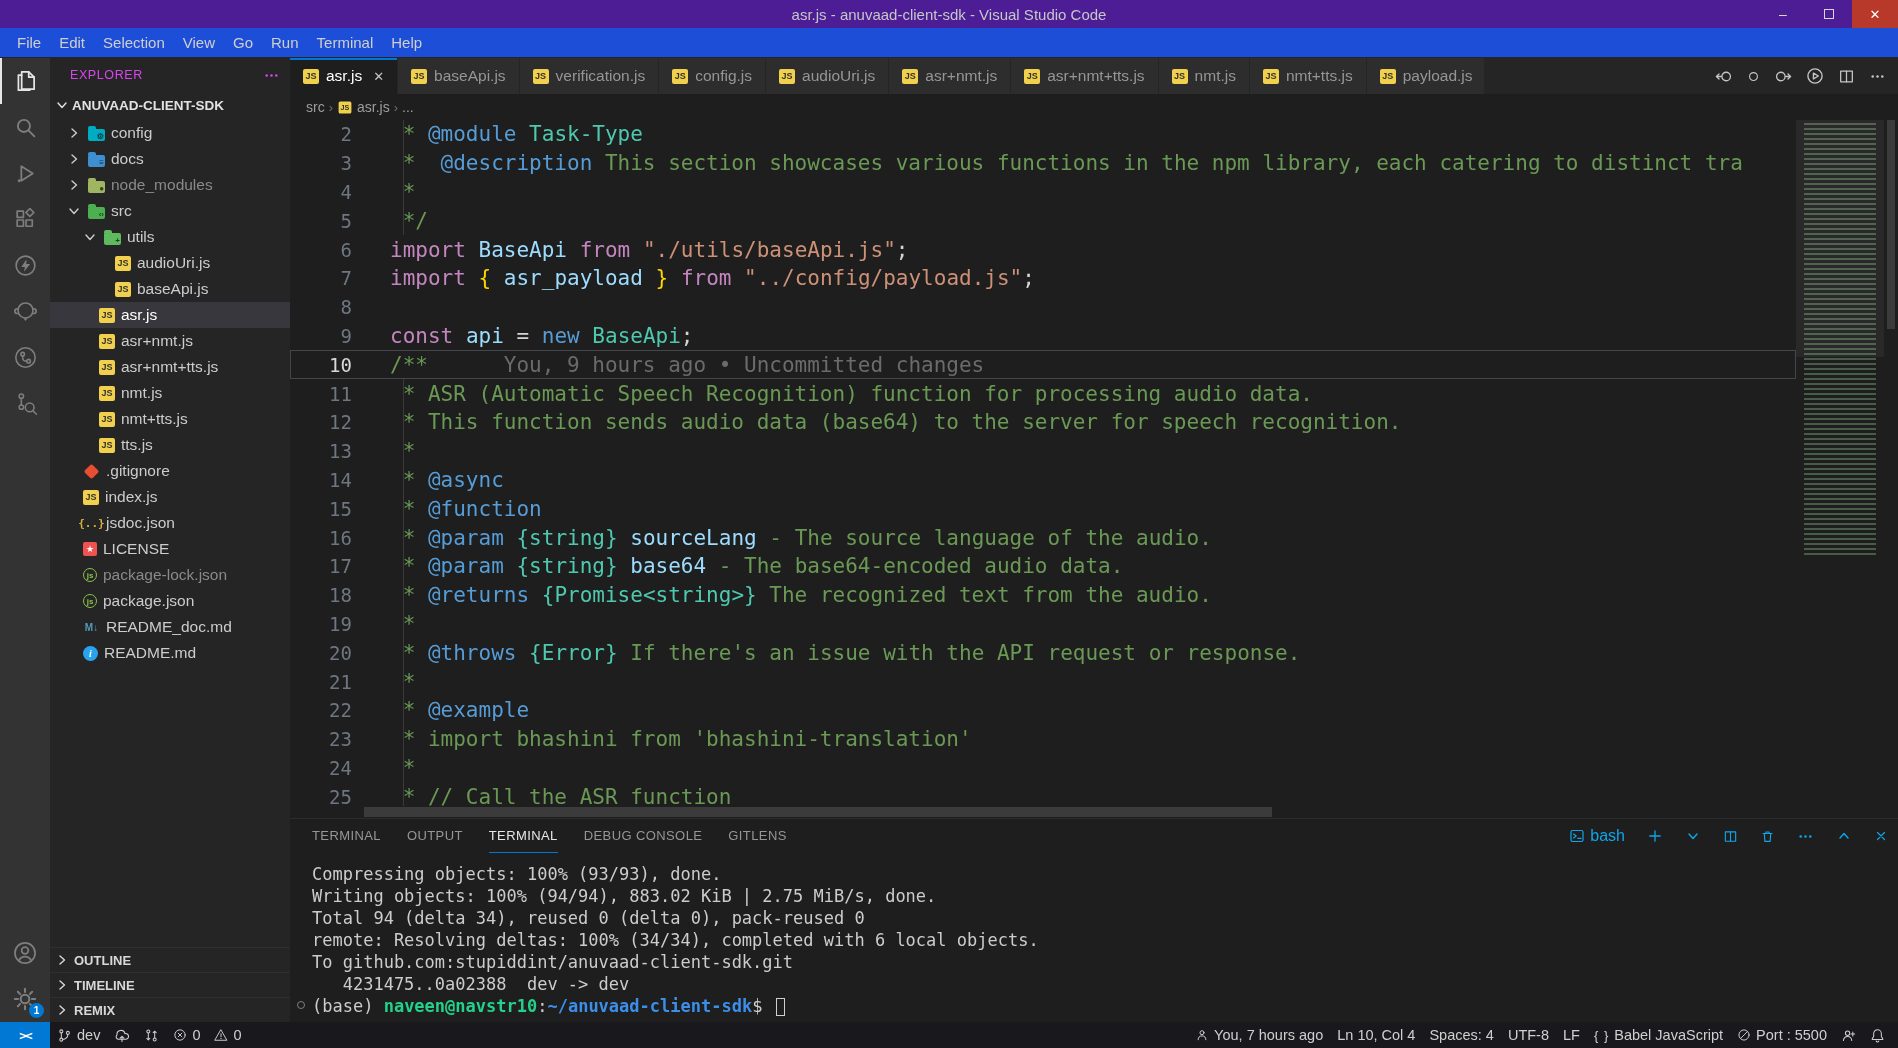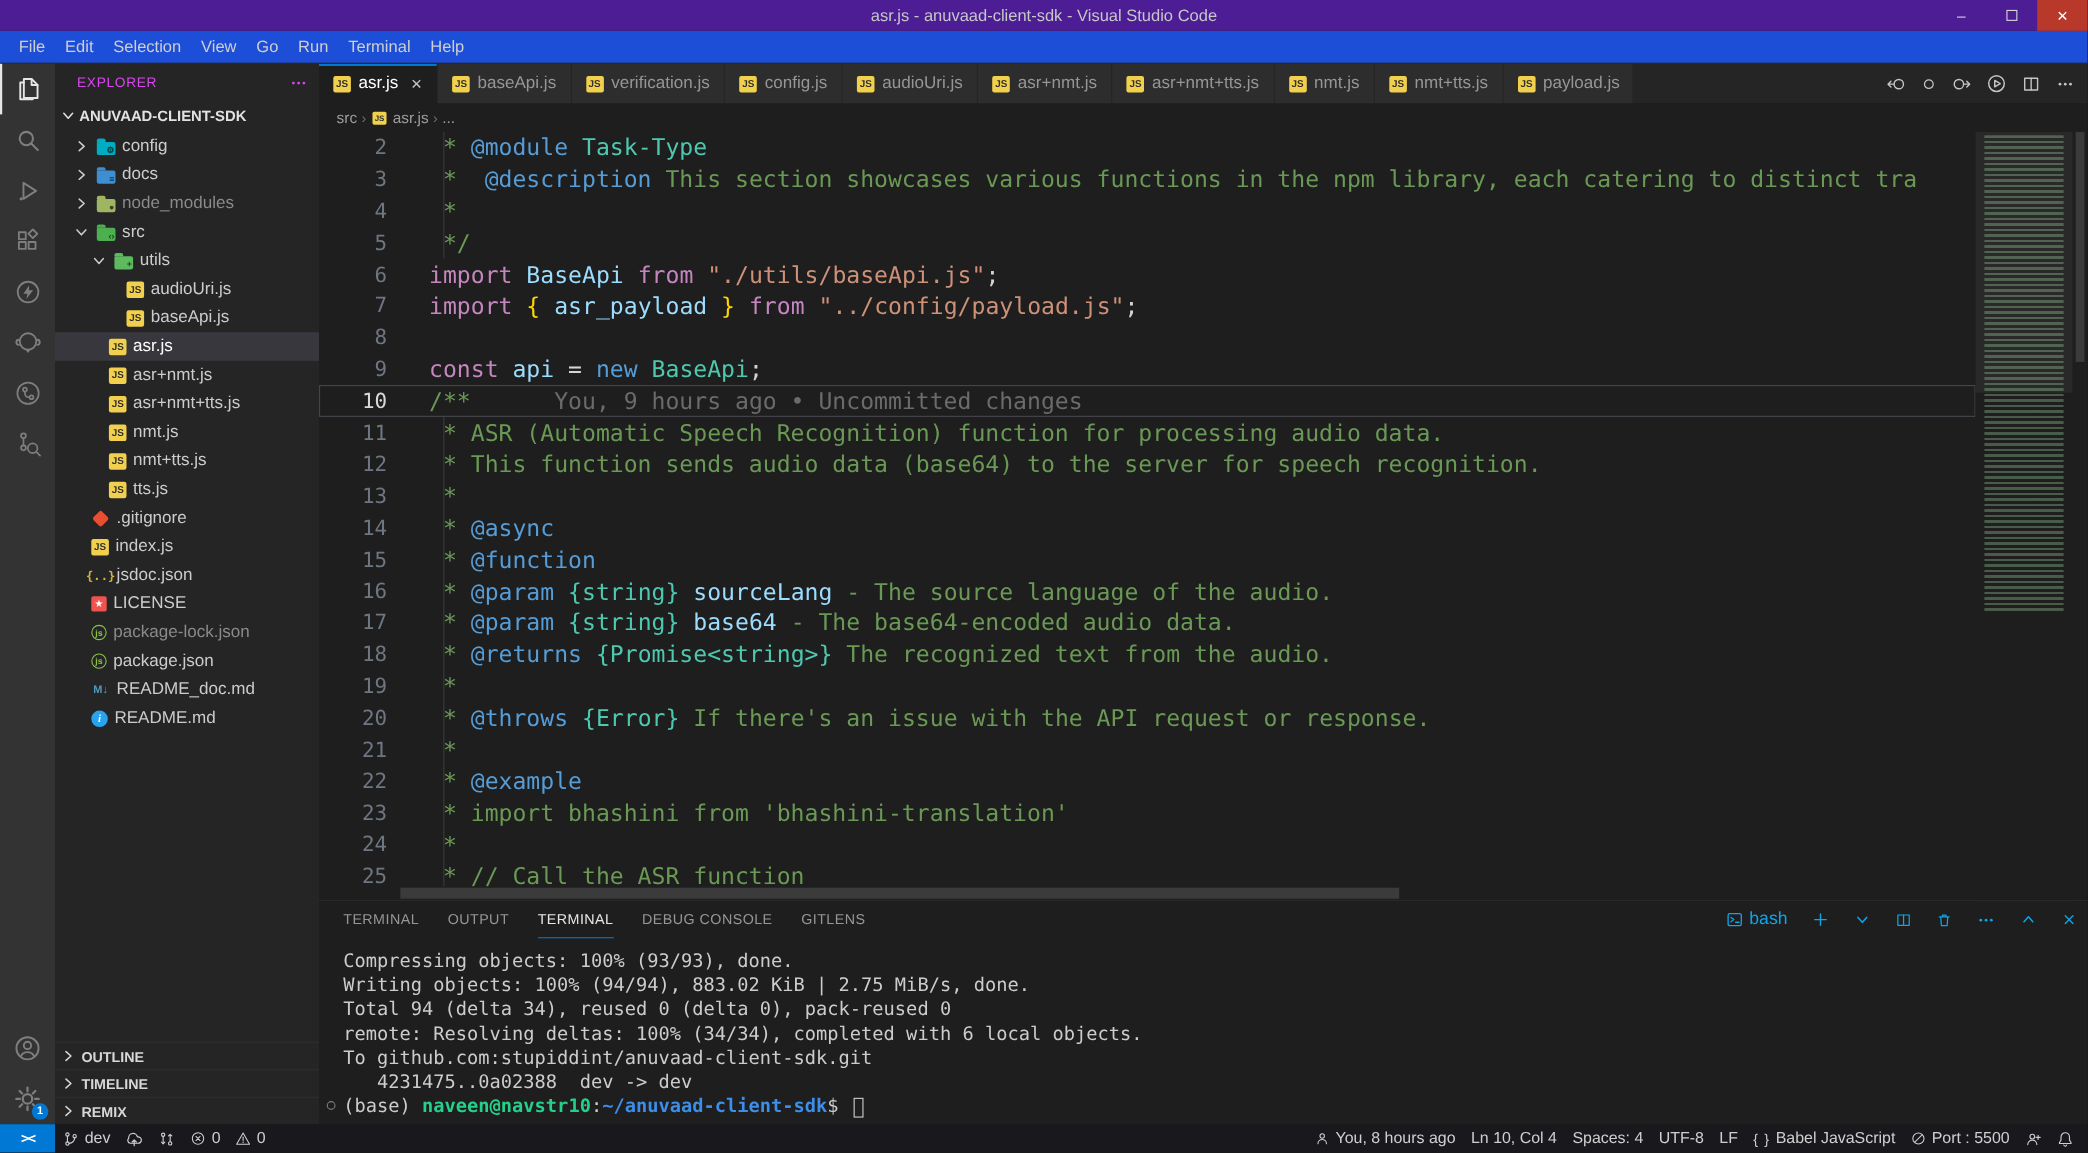--- a/index.html
+++ b/index.html
@@ -660,21 +660,21 @@
         </div>
       </div>
     <div class="sb-right" id="sb-right">
         <div class="sb-item">
           <span class="icon">
             <svg width="14" height="14" viewBox="0 0 16 16" fill="none" stroke="currentColor" stroke-width="1.1" stroke-linecap="round" stroke-linejoin="round">
               <circle cx="8" cy="5.4" r="2.3"></circle>
               <path d="M3.6 13.4a4.4 4.4 0 018.8 0"></path>
             </svg>
           </span>
-          <span>You, 8 hours ago</span>
+          <span>You, 7 hours ago</span>
         </div>
         <div class="sb-item">
           <span>Ln 10, Col 4</span>
         </div>
         <div class="sb-item">
           <span>Spaces: 4</span>
         </div>
         <div class="sb-item">
           <span>UTF-8</span>
         </div>

